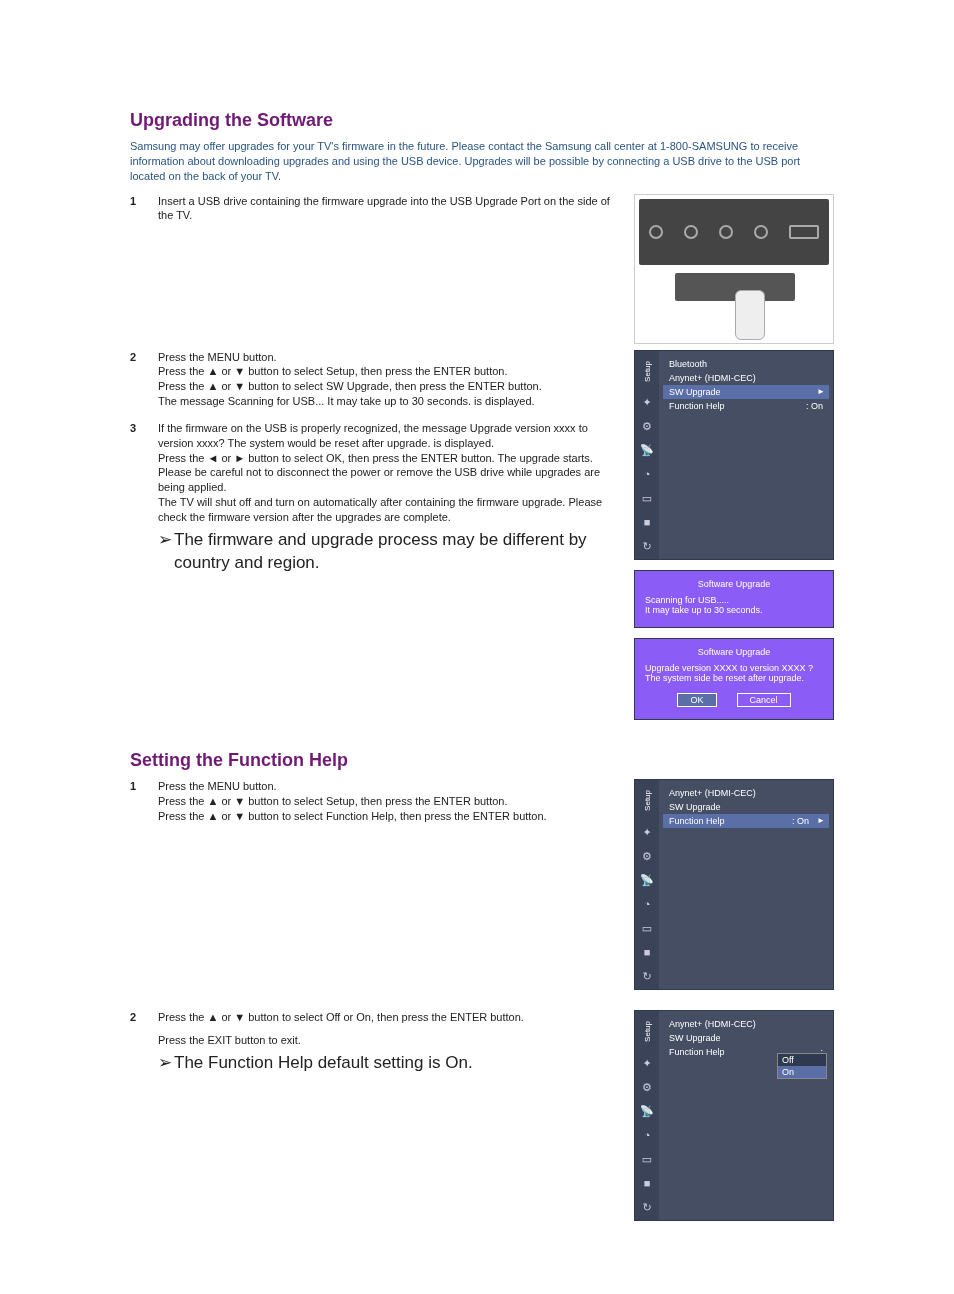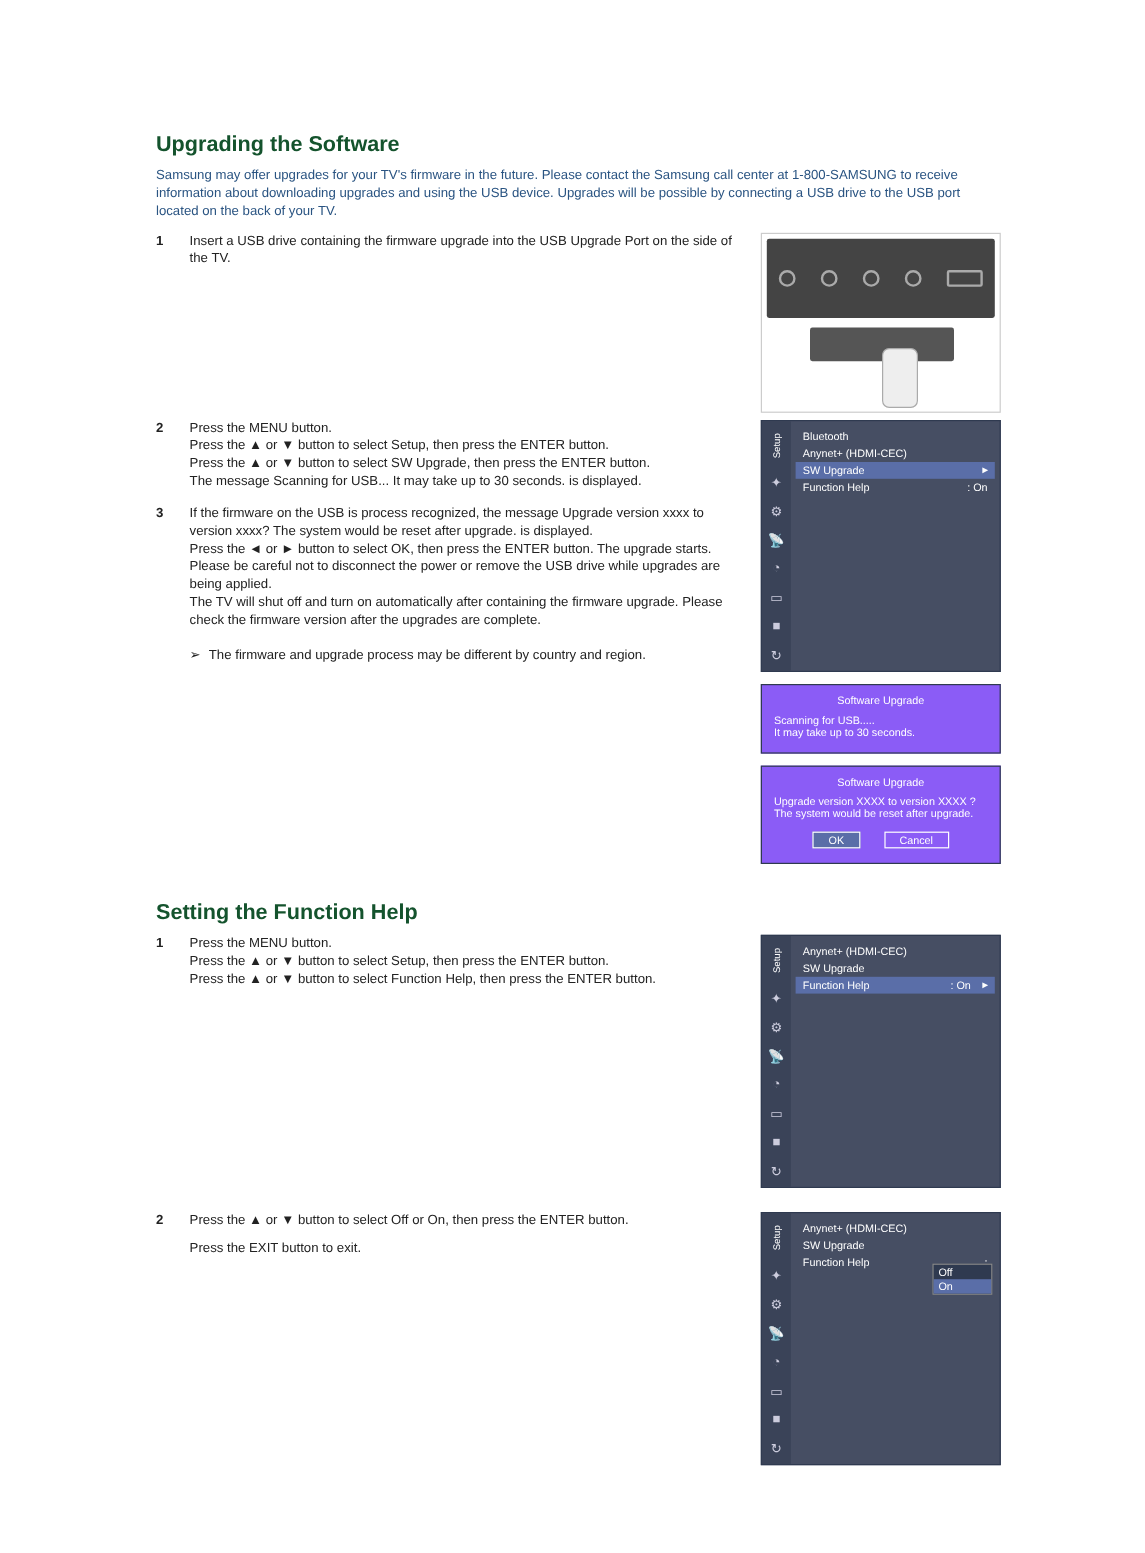--- a/index.html
+++ b/index.html
@@ -1,26 +1,26 @@
 <!DOCTYPE html>
 <html><head>
 <meta charset="utf-8">
 <style>
   * { box-sizing: border-box; margin: 0; padding: 0; }
   body { font-family: Arial, Helvetica, sans-serif; font-size: 12px; color: #222; width: 954px; background: #fff; padding: 110px 115px 40px 130px; position: relative; }
-  h2 { font-size: 18px; color: #14532d; font-weight: bold; margin-bottom: 8px; }
+  h2 { font-size: 18px; color: #701a75; font-weight: bold; margin-bottom: 8px; }
   .intro { color: #2a5482; font-weight: normal; font-size: 11px; line-height: 1.35; margin-bottom: 10px; max-width: 690px; }
   .row { display: flex; gap: 14px; }
   .col-left { flex: 1; max-width: 490px; }
   .col-right { width: 200px; }
   ol.steps { list-style: none; }
   ol.steps > li { display: flex; gap: 14px; margin-bottom: 12px; font-size: 11px; line-height: 1.35; }
   ol.steps .num { font-weight: bold; width: 14px; flex-shrink: 0; }
   ol.steps .body { flex: 1; }
-  .note { margin-top: 14px; padding-left: 16px; position: relative; font-size: 11px; }
+  .note { margin-top: 4px; padding-left: 16px; position: relative; font-size: 17px; }
   .note::before { content: "➢"; position: absolute; left: 0; }
   b { font-weight: normal; }
   
   .diag { background: #fff; border: 1px solid #ccc; height: 150px; width: 200px; position: relative; overflow: hidden; }
   .diag-back { position:absolute; left:4px; top:4px; right:4px; height:66px; background:#444; border-radius:2px; display:flex; justify-content:space-around; align-items:center; }
   .diag-back .port { width:14px; height:14px; border:2px solid #aaa; border-radius:50%; }
   .diag-back .port.sq { border-radius:2px; width:30px; height:14px; }
   .diag-mid { position:absolute; left:40px; top:78px; width:120px; height:28px; background:#555; border-radius:2px; }
   .usb { position:absolute; left:100px; top:95px; width:30px; height:50px; background:#eee; border:1px solid #aaa; border-radius:6px; }
   
@@ -81,21 +81,21 @@
         <span class="body">
           <span>Press the </span><b>MENU</b><span> button.</span><br>
           <span>Press the ▲ or ▼ button to select </span><b>Setup</b><span>, then press the </span><b>ENTER</b><span> button.</span><br>
           <span>Press the ▲ or ▼ button to select </span><b>SW Upgrade</b><span>, then press the </span><b>ENTER</b><span> button.</span><br>
           <span>The message </span><b>Scanning for USB... It may take up to 30 seconds.</b><span> is displayed.</span>
         </span>
       </li>
       <li>
         <span class="num">3</span>
         <span class="body">
-          <span>If the firmware on the USB is process recognized, the message </span><b>Upgrade version xxxx to version xxxx? The system would be reset after upgrade.</b><span> is displayed.</span><br>
+          <span>If the firmware on the USB is properly recognized, the message </span><b>Upgrade version xxxx to version xxxx? The system would be reset after upgrade.</b><span> is displayed.</span><br>
           <span>Press the ◄ or ► button to select </span><b>OK</b><span>, then press the </span><b>ENTER</b><span> button. The upgrade starts.</span><br>
           <span>Please be careful not to disconnect the power or remove the USB drive while upgrades are being applied.</span><br>
           <span>The TV will shut off and turn on automatically after containing the firmware upgrade. Please check the firmware version after the upgrades are complete.</span>
           <div class="note">The firmware and upgrade process may be different by country and region.</div>
         </span>
       </li>
     </ol>
   </div>
   <div class="col-right">
     <div class="tvmenu">
@@ -125,21 +125,21 @@
           </div>
       </div>
     </div>
     <div class="popup">
       <div class="ttl">Software Upgrade</div>
       <div>Scanning for USB.....</div>
       <div>It may take up to 30 seconds.</div>
     </div>
     <div class="popup">
       <div class="ttl">Software Upgrade</div>
-      <div>Upgrade version XXXX to version XXXX ? The system would be reset after upgrade.</div>
+      <div>Upgrade version XXXX to version XXXX ? The system side be reset after upgrade.</div>
       <div class="btns">
         <span class="btn sel">OK</span>
         <span class="btn">Cancel</span>
       </div>
     </div>
   </div>
 </div>
 
 <div class="sect2">
 <h2>Setting the Function Help</h2>
@@ -187,20 +187,21 @@
 
 <div class="row" style="margin-top:10px;">
   <div class="col-left">
     <ol class="steps">
       <li>
         <span class="num">2</span>
         <span class="body">
           <span>Press the ▲ or ▼ button to select </span><b>Off</b><span> or </span><b>On</b><span>, then press the </span><b>ENTER</b><span> button.</span>
           <div style="height:8px"></div>
           <span>Press the </span><b>EXIT</b><span> button to exit.</span>
+          <div class="note"><span>The </span><b>Function Help</b><span> default setting is On.</span></div>
         </span>
       </li>
     </ol>
   </div>
   <div class="col-right">
     <div class="tvmenu optpop">
       <div class="iconstrip">
         <span class="rotated">Setup</span>
         <span class="ic">✦</span>
         <span class="ic">⚙</span>

